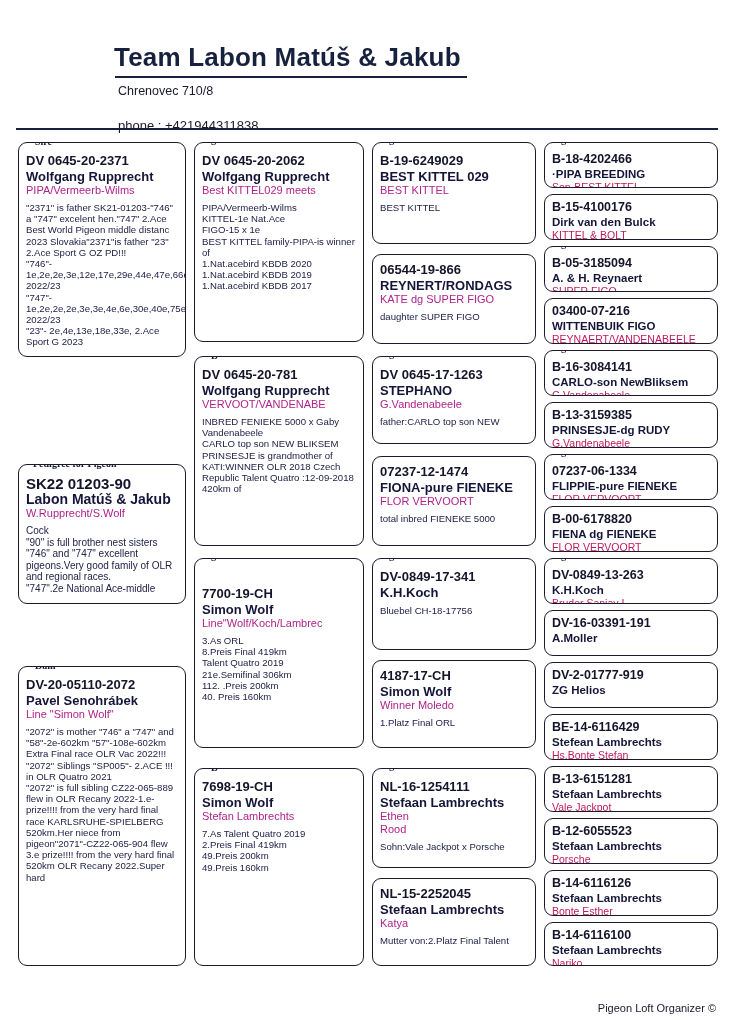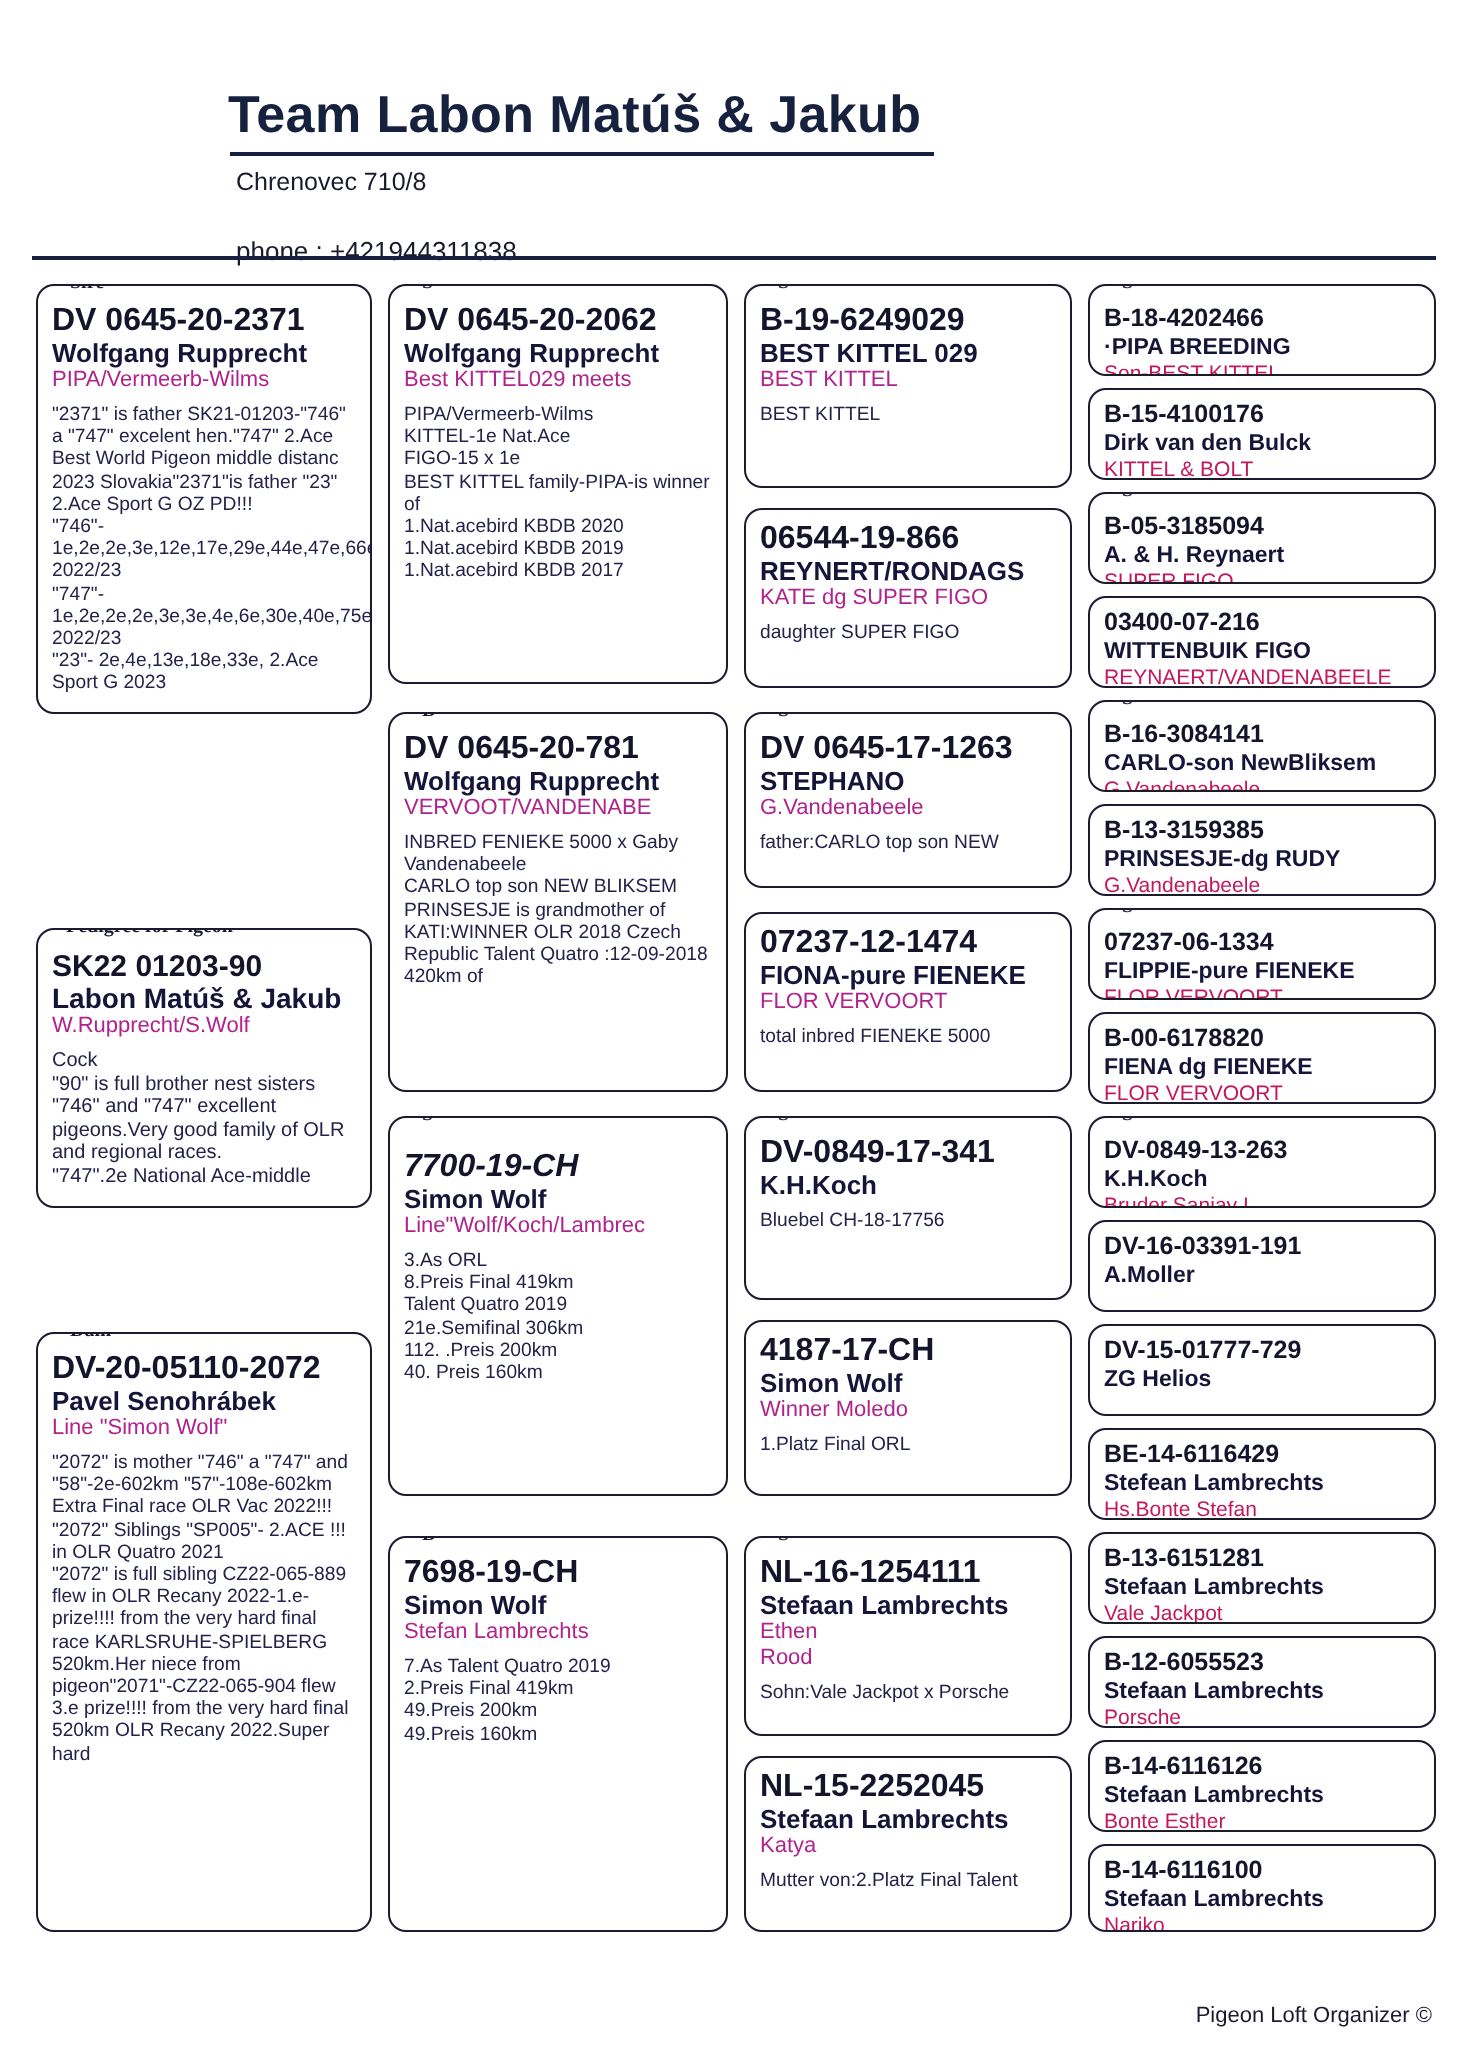--- a/index.html
+++ b/index.html
@@ -62,21 +62,21 @@
     padding: 5px 7px 4px 7px;
     overflow: hidden;
   }
   .tag {
     position: absolute; top: -7px; left: 12px;
     background: #fff; padding: 0 4px;
     font-family: "Liberation Serif", serif;
     font-size: 10px; font-weight: bold; color: #1b1b2f;
   }
   .ring {
-    font-size: 16px; font-weight: bold; color: #14142b; line-height: 15px;
+    font-size: 13px; font-weight: bold; color: #14142b; line-height: 15px;
     margin-bottom: 1px;
   }
   .ring.sm { font-size: 12.5px; }
   .name {
     font-size: 13px; font-weight: bold; color: #15153a; line-height: 15px;
   }
   .name.sm { font-size: 11.5px; line-height: 13px; }
   .sub {
     font-size: 11px; color: #b0228c; line-height: 13px;
   }
@@ -165,21 +165,21 @@
         <div class="ring" style="margin-top:5px;">DV 0645-20-781</div>
         <div class="name">Wolfgang Rupprecht</div>
         <div class="sub">VERVOOT/VANDENABE</div>
         <div class="note tight">INBRED FENIEKE 5000 x Gaby Vandenabeele
 CARLO top son NEW BLIKSEM
 PRINSESJE is grandmother of KATI:WINNER OLR 2018 Czech Republic Talent Quatro :12-09-2018 420km of</div>
       </div>
 
       <div class="box" style="left:0; top:422px; width:170px; height:190px;">
         <div class="tag">S</div>
-        <div class="ring" style="margin-top:12px;font-style:italic;">7700-19-CH</div>
+        <div class="ring" style="margin-top:22px;">7700-19-CH</div>
         <div class="name">Simon Wolf</div>
         <div class="sub">Line"Wolf/Koch/Lambrec</div>
         <div class="note tight">3.As ORL
 8.Preis Final 419km
 Talent Quatro 2019
 21e.Semifinal 306km
 112. .Preis 200km
 40.  Preis 160km</div>
       </div>
 
@@ -312,21 +312,21 @@
         <div class="ring sm" style="margin-top:4px;">DV-0849-13-263</div>
         <div class="name sm">K.H.Koch</div>
         <div class="sub2">Bruder Sanjay I</div>
       </div>
       <div class="box" style="left:0; top:474px; width:174px; height:46px;">
         <div class="ring sm">DV-16-03391-191</div>
         <div class="name sm">A.Moller</div>
         <div class="sub2"></div>
       </div>
       <div class="box" style="left:0; top:526px; width:174px; height:46px;">
-        <div class="ring sm">DV-15-01777-729</div>
+        <div class="ring sm">DV-2-01777-919</div>
         <div class="name sm">ZG Helios</div>
         <div class="sub2"></div>
       </div>
       <div class="box" style="left:0; top:578px; width:174px; height:46px;">
         <div class="ring sm">BE-14-6116429</div>
         <div class="name sm">Stefean Lambrechts</div>
         <div class="sub2">Hs.Bonte Stefan</div>
       </div>
 
       <div class="box" style="left:0; top:630px; width:174px; height:46px;">

